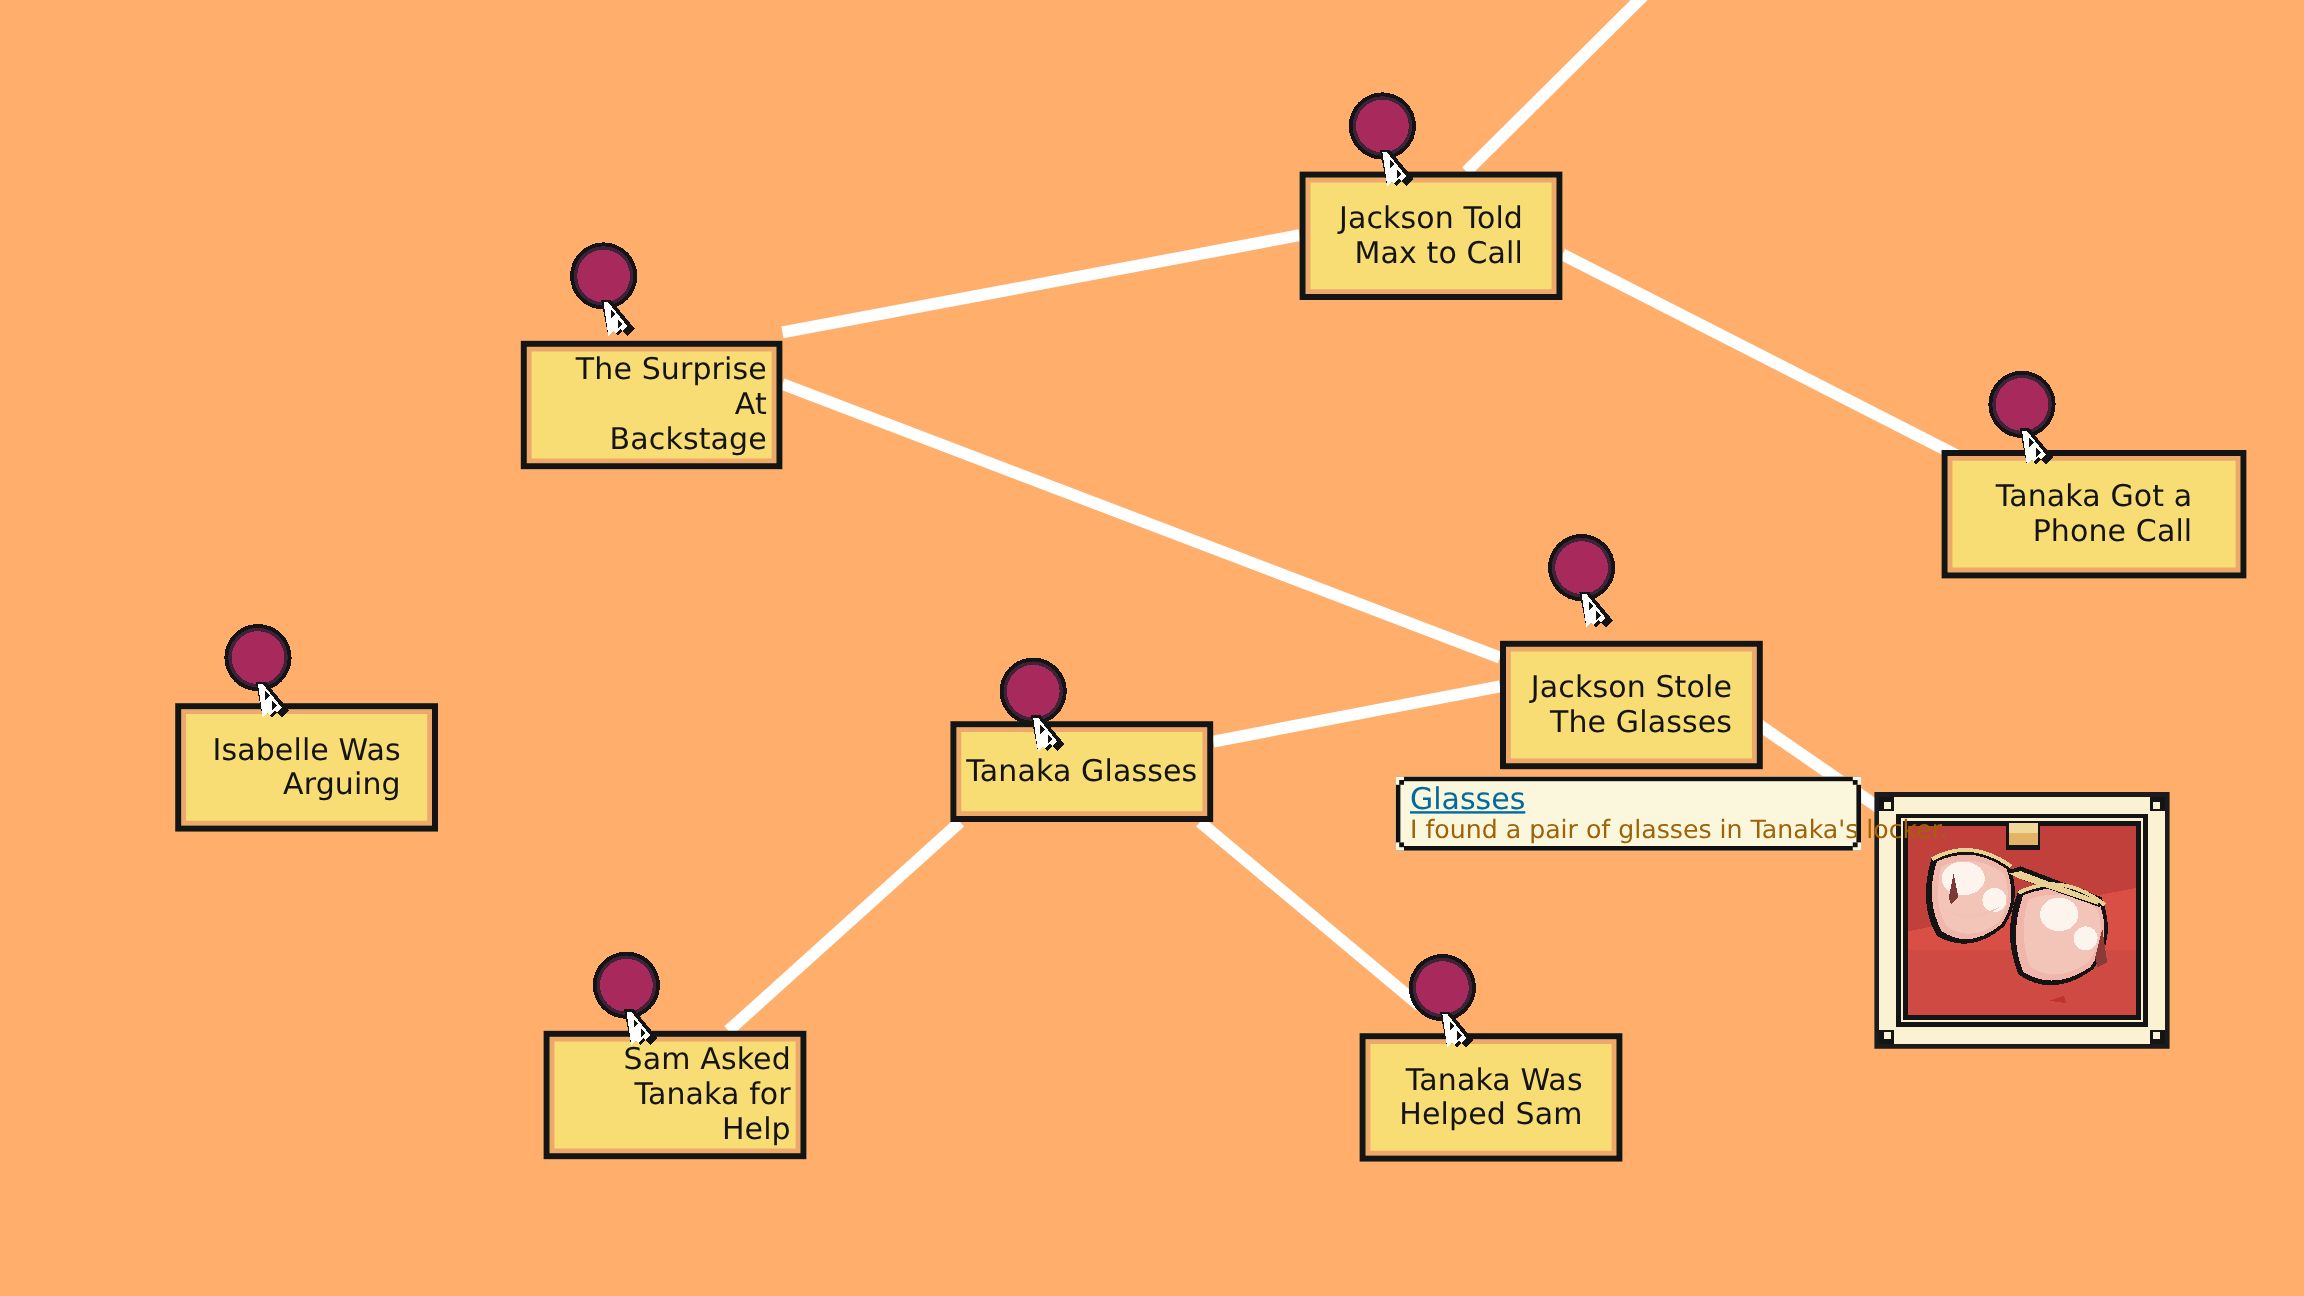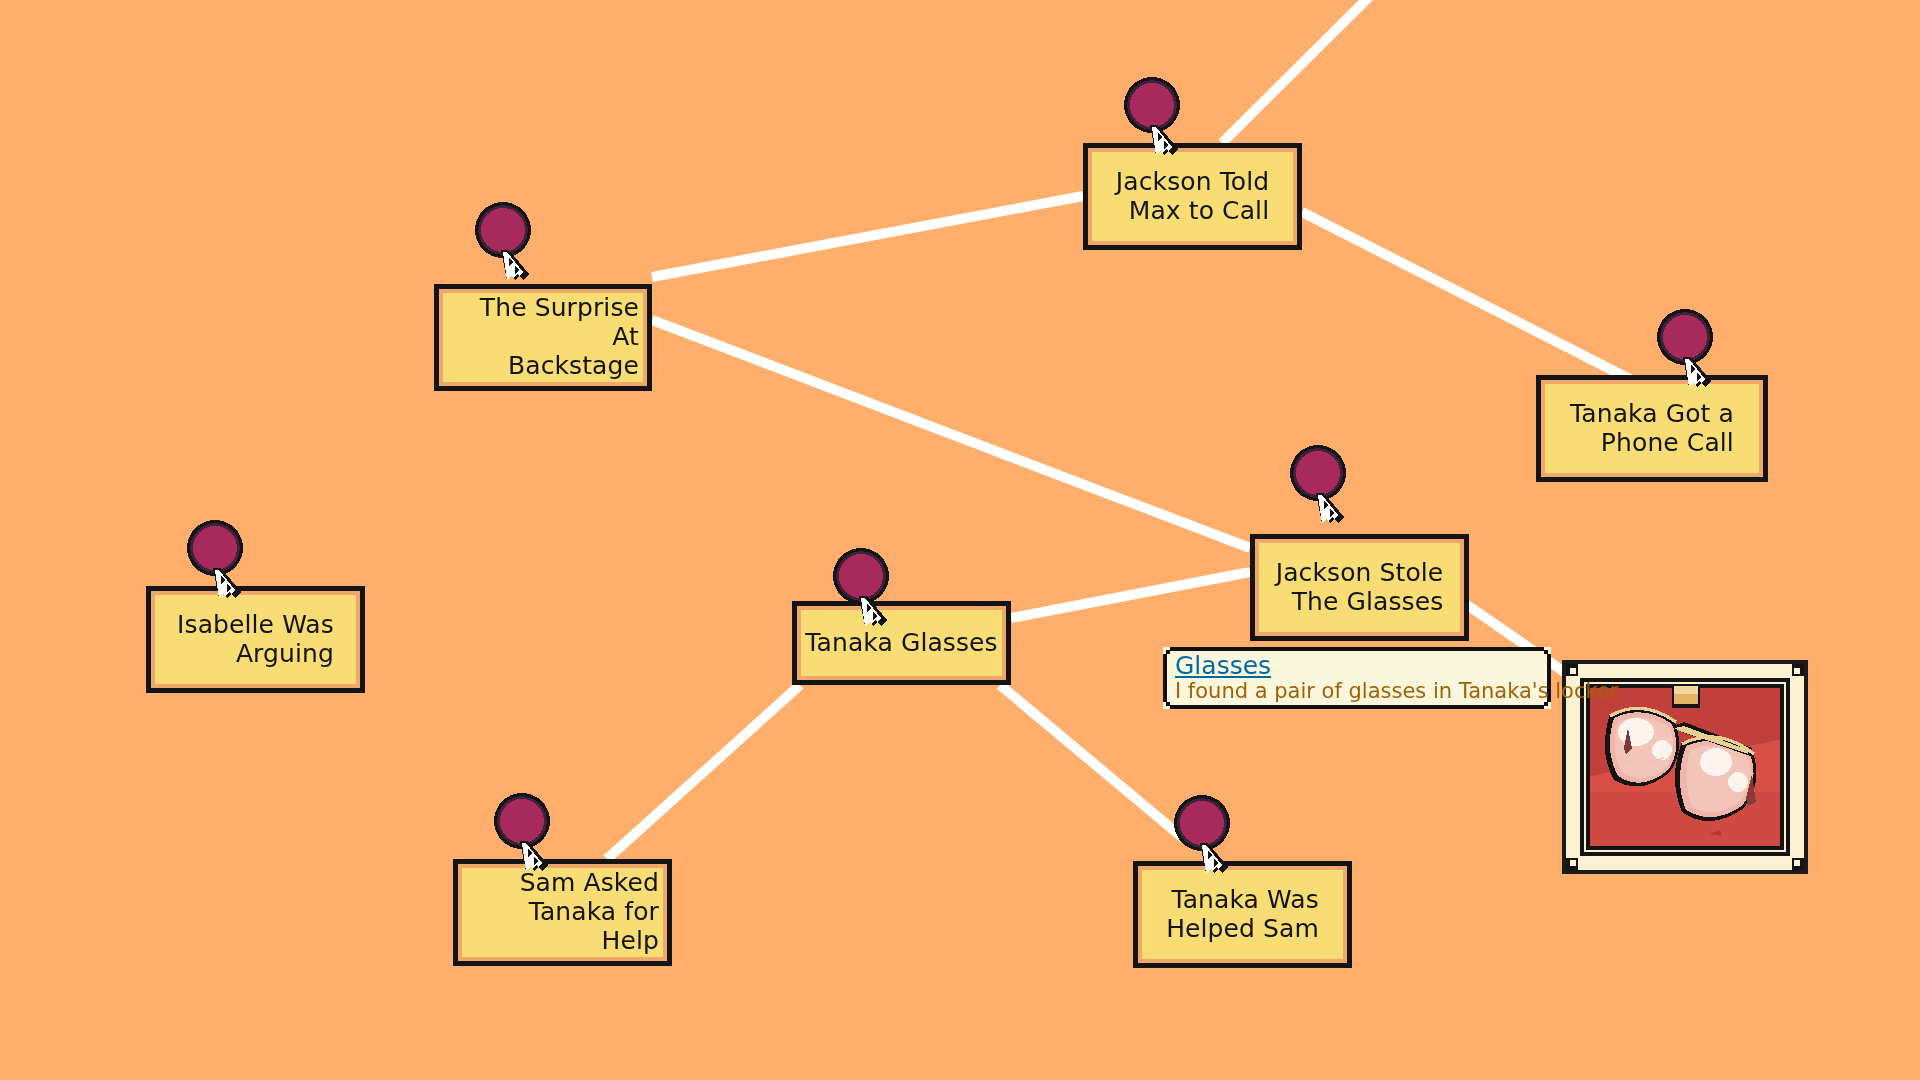--- a/index.html
+++ b/index.html
@@ -104,21 +104,21 @@
             <circle cx="15" cy="15" r="14" fill="#141414"></circle>
             <circle cx="15" cy="15" r="12.4" fill="#3d2238"></circle>
             <circle cx="15" cy="15" r="11" fill="#a8295c"></circle>
             <path d="M14 25 l4 0 l10 12 l-3 3 l-2 -2 l-2 2 l-2 -2 l-2 2 z" fill="#141414"></path>
             <path d="M15 26 l2 0 l8 10 l-2 2 l-1 -1 l-2 2 l-1 -1 l-2 2 z" fill="#ffffff"></path>
             <path d="M18 29 l2 2 l-2 2 z" fill="#141414"></path>
             <path d="M21 33 l2 2 l-2 2 z" fill="#141414"></path>
           </svg></div>
       </div>
       <div class="node">
-        <div class="card" style="left: 1536px; top: 375px; width: 232px; height: 107px;">
+        <div class="card" style="left: 1618px; top: 375px; width: 254px; height: 107px;">
           <div class="card-label">Tanaka Got a
 Phone Call</div>
         </div>
         <div class="pin" style="left: 1655px; top: 307px;"><svg width="64" height="88" viewBox="0 0 32 44" shape-rendering="crispEdges" xmlns="http://www.w3.org/2000/svg">
             <circle cx="15" cy="15" r="14" fill="#141414"></circle>
             <circle cx="15" cy="15" r="12.4" fill="#3d2238"></circle>
             <circle cx="15" cy="15" r="11" fill="#a8295c"></circle>
             <path d="M14 25 l4 0 l10 12 l-3 3 l-2 -2 l-2 2 l-2 -2 l-2 2 z" fill="#141414"></path>
             <path d="M15 26 l2 0 l8 10 l-2 2 l-1 -1 l-2 2 l-1 -1 l-2 2 z" fill="#ffffff"></path>
             <path d="M18 29 l2 2 l-2 2 z" fill="#141414"></path>

